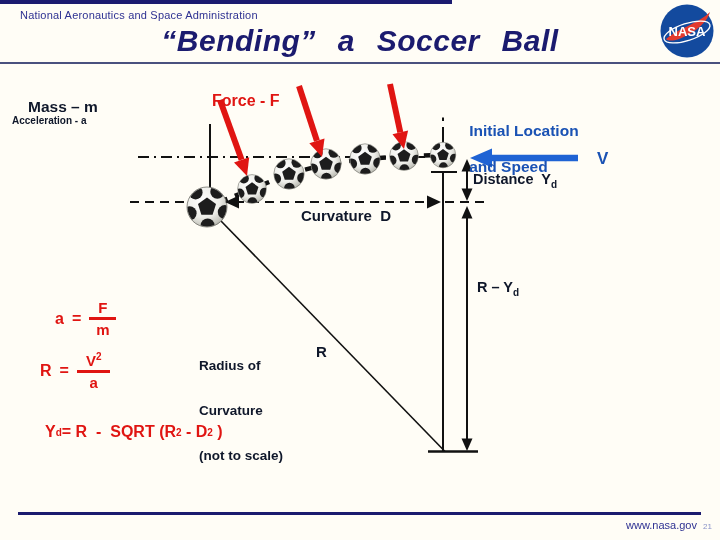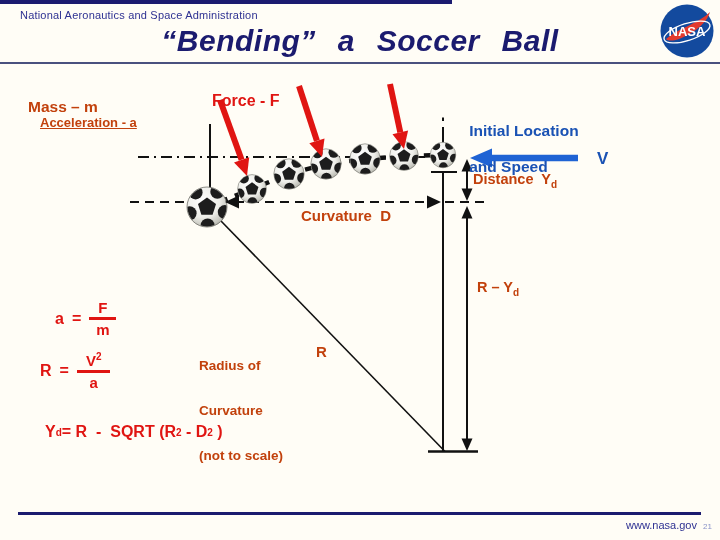--- a/index.html
+++ b/index.html
@@ -8,23 +8,23 @@
   .abs{position:absolute;}
 
   
   .topbar{left:0;top:0;width:452px;height:4px;background:#1b1b6f;}
   .agency{left:20px;top:9px;font-size:11px;color:#2e3192;letter-spacing:.2px;}
   .title{left:0;top:24px;width:720px;text-align:center;font-size:30px;font-weight:bold;font-style:italic;
          color:#1b1b6f;word-spacing:13px;letter-spacing:.5px;}
   .hrule{left:0;top:62px;width:720px;height:2px;background:#4a517f;}
 
   
-  .lbl{font-weight:bold;color:#c2410c;white-space:pre;}
+  .lbl{font-weight:bold;color:#0f172a;white-space:pre;}
   .mass{left:28px;top:98px;font-size:15.5px;}
-  .accel{left:40px;top:115px;font-size:13px;text-decoration:underline;}
+  .accel{left:12px;top:115px;font-size:10px;}
   .force{left:212px;top:92px;font-size:16px;color:#e01512;}
   .initloc{left:452px;top:104px;width:148px;text-align:left;font-size:15.5px;color:#1a52b4;line-height:18px;}
   .vel{left:597px;top:149px;font-size:17px;color:#1a52b4;}
   .dyd{left:473px;top:171px;font-size:14.5px;}
   .dd{left:301px;top:207px;font-size:15px;}
   .finloc{left:56px;top:218px;font-size:16px;color:#1a52b4;}
   .ryd{left:477px;top:279px;font-size:14.5px;}
   .radcap{left:199px;top:328px;font-size:13.5px;line-height:15px;}
   .radcap span{display:block;}
   .rsym{left:316px;top:343px;font-size:15px;}

